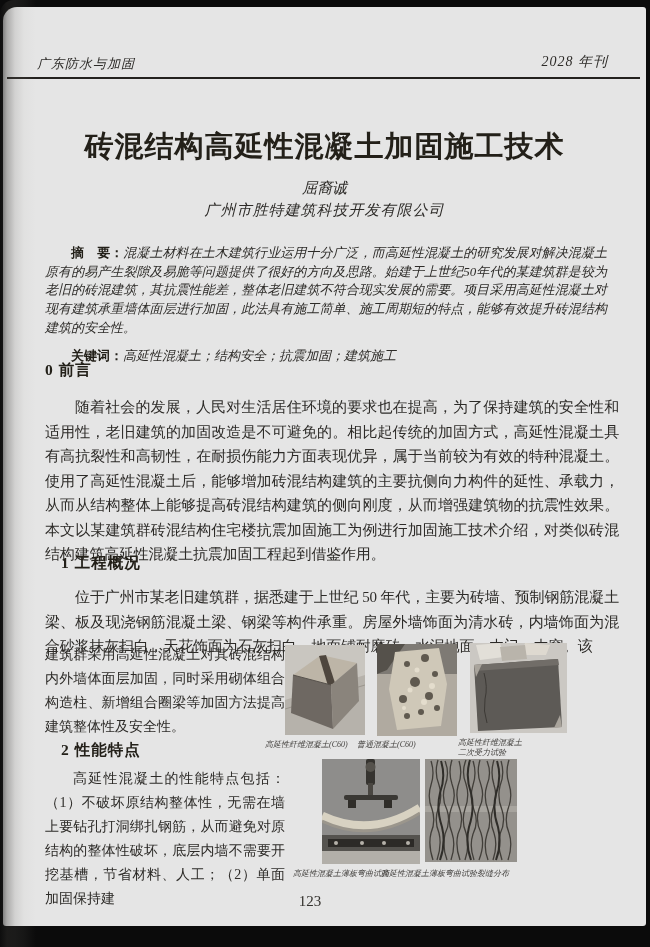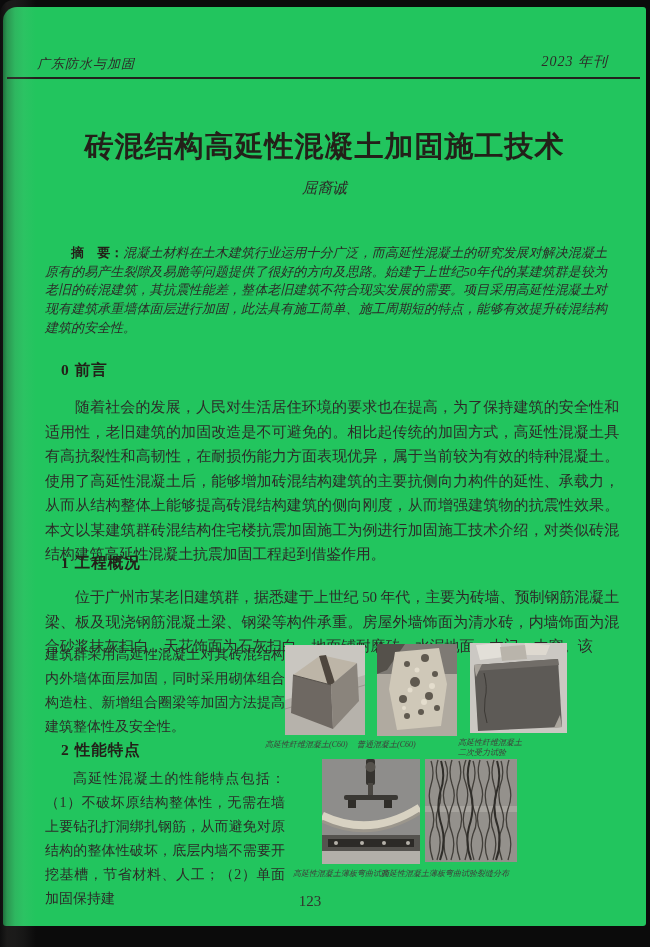--- a/index.html
+++ b/index.html
@@ -1,66 +1,68 @@
 <!DOCTYPE html>
 <html><head>
 <meta charset="utf-8">
 <style>
   html,body{margin:0;padding:0;background:#2a2a2a;}
   .scan{position:relative;width:650px;height:947px;background:#0b0b0b;overflow:hidden;
         font-family:"Liberation Serif","DejaVu Serif",serif;}
-  .page{position:absolute;top:7px;left:3px;right:4px;bottom:21px;background:#22c55e;
+  .page{position:absolute;top:7px;left:3px;right:4px;bottom:21px;background:#e5e5e5;
         border-radius:14px 3px 3px 3px;}
   .spine-shadow{position:absolute;top:0;left:0;bottom:0;width:36px;pointer-events:none;
         border-top-left-radius:14px;
         background:linear-gradient(90deg,rgba(15,15,15,.62) 0,rgba(60,58,55,.34) 7px,
                    rgba(110,108,104,.16) 15px,rgba(170,168,162,.07) 24px,rgba(0,0,0,0) 36px);}
   .abs{position:absolute;}
   .ink{color:#2d2b28;}
   .kaiti{font-style:italic;}
   .header-left{left:34px;top:48px;font-size:13px;letter-spacing:1px;}
   .header-right{right:38px;top:46px;font-size:14px;letter-spacing:1px;}
   .header-rule{left:4px;right:6px;top:70px;border-top:2px solid #23211e;}
   .title{left:0;right:0;top:120px;text-align:center;font-size:29px;font-weight:bold;
          letter-spacing:1px;color:#232019;}
   .author{left:0;right:0;top:172px;text-align:center;font-size:15px;}
   .affil{left:0;right:0;top:194px;text-align:center;font-size:15px;letter-spacing:1px;}
   .abstract{left:42px;width:562px;top:224px;font-size:13px;line-height:18.7px;
             text-align:justify;text-indent:2em;}
   .abstract b,.keywords b{font-style:normal;font-weight:bold;color:#232019;}
   .keywords{left:42px;width:562px;top:327px;font-size:13px;text-indent:2em;}
   .sec-h{font-size:15.5px;font-weight:bold;color:#232019;letter-spacing:1px;}
-  .h0{left:58px;top:353px;} .h1{left:58px;top:546px;} .h2{left:58px;top:722px;margin-top:11px;}
+  .h0{left:42px;top:353px;} .h1{left:58px;top:546px;} .h2{left:58px;top:722px;margin-top:11px;}
   .para{font-size:15px;line-height:24.5px;text-align:justify;text-indent:2em;
         letter-spacing:-0.2px;}
   .p0{left:42px;width:574px;top:373px;}
   .p1a{left:42px;width:574px;top:563px;}
   .narrow{font-size:14px;line-height:24px;text-align:justify;letter-spacing:0;}
   .p1b{left:42px;width:240px;top:622px;}
   .p2{left:42px;width:240px;top:746px;text-indent:2em;}
   .fig{overflow:hidden;}
   .fig svg{display:block;}
   .cap{font-size:8px;color:#3f3d3a;text-align:left;font-style:italic;line-height:10px;}
   .pageno{left:272px;width:70px;top:866px;text-align:center;font-size:15px;color:#33312d;margin-top:20px;}
 </style>
 </head>
 <body>
 
 <div class="scan">
   <div class="page">
 
     <div class="abs header-left ink kaiti">广东防水与加固</div>
-    <div class="abs header-right ink kaiti">2023 年刊</div>
+    <div class="abs header-right ink kaiti">2028 年刊</div>
     <div class="abs header-rule"></div>
 
     <div class="abs author kaiti ink">屈裔诚</div>
     <div class="abs title">砖混结构高延性混凝土加固施工技术</div>
+    <div class="abs affil kaiti ink">广州市胜特建筑科技开发有限公司</div>
 
     <p class="abs abstract kaiti ink"><b>摘　要：</b><span>混凝土材料在土木建筑行业运用十分广泛，而高延性混凝土的研究发展对解决混凝土原有的易产生裂隙及易脆等问题提供了很好的方向及思路。始建于上世纪50年代的某建筑群是较为老旧的砖混建筑，其抗震性能差，整体老旧建筑不符合现实发展的需要。项目采用高延性混凝土对现有建筑承重墙体面层进行加固，此法具有施工简单、施工周期短的特点，能够有效提升砖混结构建筑的安全性。</span></p>
 
+    <p class="abs keywords kaiti ink"><b>关键词：</b><span>高延性混凝土；结构安全；抗震加固；建筑施工</span></p>
 
     <div class="abs sec-h h0">0 前言</div>
     <p class="abs para p0 ink">随着社会的发展，人民对生活居住环境的要求也在提高，为了保持建筑的安全性和适用性，老旧建筑的加固改造是不可避免的。相比起传统的加固方式，高延性混凝土具有高抗裂性和高韧性，在耐损伤能力方面表现优异，属于当前较为有效的特种混凝土。使用了高延性混凝土后，能够增加砖混结构建筑的主要抗侧向力构件的延性、承载力，从而从结构整体上能够提高砖混结构建筑的侧向刚度，从而增强建筑物的抗震性效果。本文以某建筑群砖混结构住宅楼抗震加固施工为例进行加固施工技术介绍，对类似砖混结构建筑高延性混凝土抗震加固工程起到借鉴作用。</p>
 
     <div class="abs sec-h h1">1 工程概况</div>
     <p class="abs para p1a ink">位于广州市某老旧建筑群，据悉建于上世纪 50 年代，主要为砖墙、预制钢筋混凝土梁、板及现浇钢筋混凝土梁、钢梁等构件承重。房屋外墙饰面为清水砖，内墙饰面为混合砂浆抹灰扫白，天花饰面为石灰扫白，地面铺耐磨砖、水泥地面，木门、木窗。该</p>
     <p class="abs narrow p1b ink">建筑群采用高延性混凝土对其砖混结构内外墙体面层加固，同时采用砌体组合构造柱、新增组合圈梁等加固方法提高建筑整体性及安全性。</p>
 
     <div class="abs sec-h h2">2 性能特点</div>
     <p class="abs narrow p2 ink">高延性混凝土的性能特点包括：（1）不破坏原结构整体性，无需在墙上要钻孔打洞绑扎钢筋，从而避免对原结构的整体性破坏，底层内墙不需要开挖基槽，节省材料、人工；（2）单面加固保持建</p>

